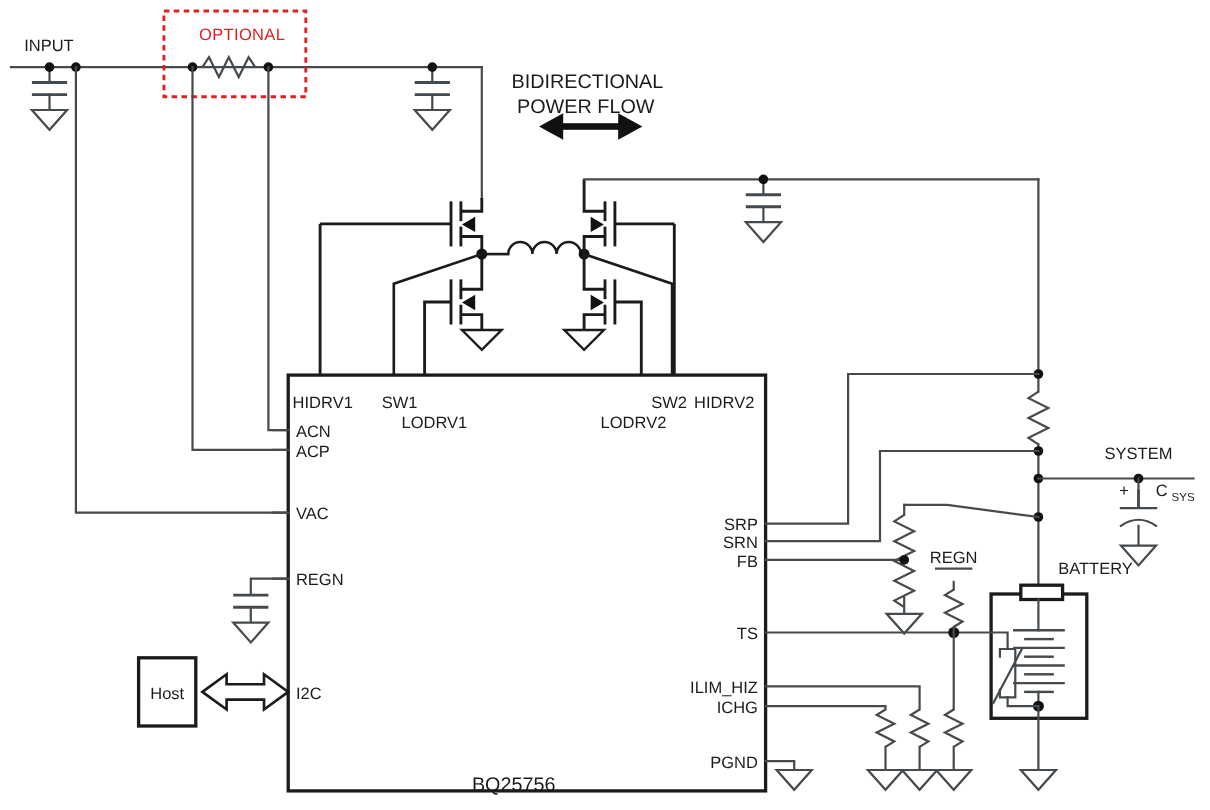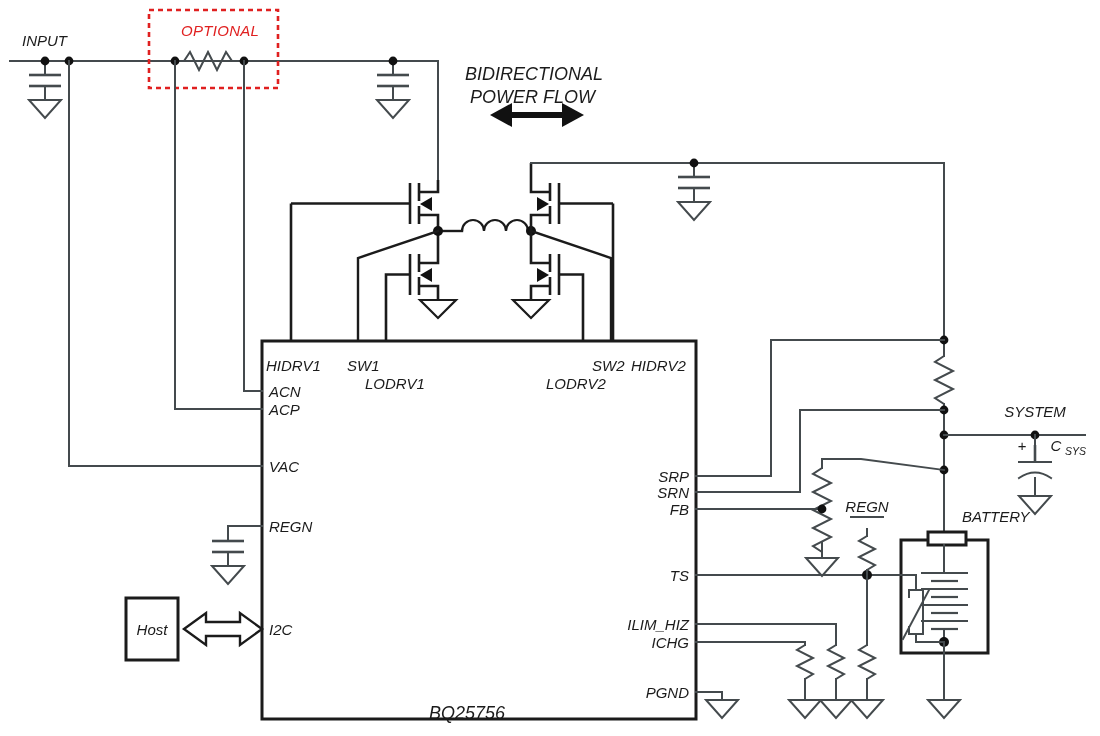--- a/index.html
+++ b/index.html
@@ -1,17 +1,17 @@
 <!DOCTYPE html>
 <html><head>
 <meta charset="utf-8">
 <style>
   html,body{margin:0;padding:0;background:#ffffff;}
   body{width:1100px;height:736px;font-family:"Liberation Sans",sans-serif;overflow:hidden;}
-  #root{position:relative;width:1100px;height:736px;font-style:italic;}
+  #root{position:relative;width:1100px;height:736px;}
   svg#schematic{position:absolute;left:0;top:0;width:1100px;height:736px;display:block;}
   .wire{stroke:#444a4d;stroke-width:2;fill:none;stroke-linecap:square;}
   .wire-dark{stroke:#1b1b1b;stroke-width:2.4;fill:none;stroke-linecap:square;}
   .chipbox{stroke:#1b1b1b;stroke-width:3;fill:#ffffff;}
   .fetpart{stroke:#1b1b1b;stroke-width:2.6;fill:none;stroke-linecap:butt;}
   .fetgate{stroke:#1b1b1b;stroke-width:2.6;fill:none;}
   .dot{fill:#111111;}
   .gndtri{stroke:#444a4d;stroke-width:2;fill:#ffffff;}
   .gndtri-dk{stroke:#1b1b1b;stroke-width:2.2;fill:#ffffff;}
   .captop,.capbot{stroke:#444a4d;stroke-width:2.6;fill:none;}

